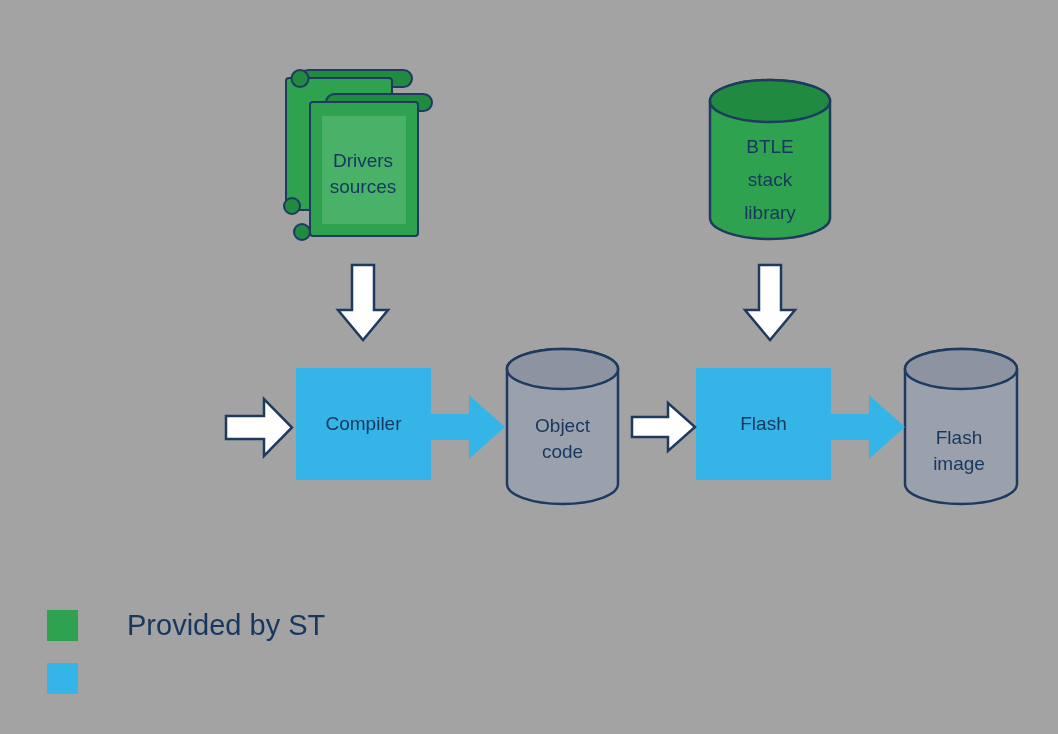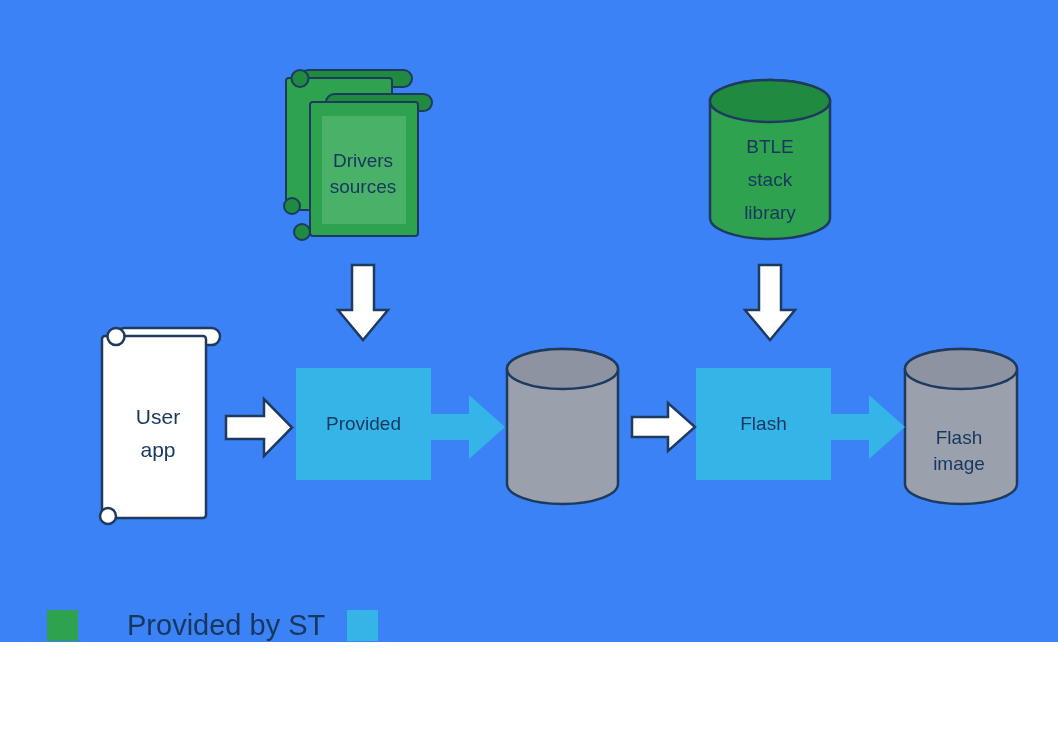--- a/index.html
+++ b/index.html
@@ -8,30 +8,30 @@
     --st-green-dark:#1f8a40;
     --st-green-light:#6cc487;
     --third-party-blue:#35b4e8;
     --neutral-gray:#9aa1ad;
     --neutral-gray-dark:#8d93a0;
     --outline-navy:#1e3a5e;
     --text-navy:#17375e;
   }
   html,body{background:#ffffff;}
   body{font-family:"Liberation Sans","DejaVu Sans",sans-serif;color:var(--text-navy);}
-  .canvas{position:relative;width:1058px;height:642px;background:#3b82f6;overflow:hidden;}
+  .canvas{position:relative;width:1058px;height:734px;background:#a3a3a3;overflow:hidden;}
   .node{position:absolute;}
   .node > svg{position:absolute;left:0;top:0;width:100%;height:100%;overflow:visible;}
   .node-label{position:absolute;text-align:center;white-space:pre-line;color:var(--text-navy);
               font-size:19px;line-height:26px;}
   .process{background:var(--third-party-blue);display:flex;align-items:center;justify-content:center;}
   .process-label{color:var(--text-navy);font-size:19px;white-space:pre-line;}
   .arrow{position:absolute;}
   .arrow svg{display:block;width:100%;height:100%;overflow:visible;}
-  .legend{position:absolute;left:47px;top:610px;display:flex;flex-direction:row;gap:22px;}
+  .legend{position:absolute;left:47px;top:610px;display:flex;flex-direction:column;gap:22px;}
   .legend-row{display:flex;align-items:center;gap:49px;}
   .swatch{width:31px;height:31px;flex:0 0 auto;}
   .swatch-st{background:var(--st-green);}
   .swatch-third{background:var(--third-party-blue);}
   .legend-label{font-size:29px;line-height:31px;color:var(--text-navy);}
 </style>
 </head>
 <body>
 
 <div class="canvas">
@@ -58,42 +58,32 @@
   <div class="node" style="left:705px;top:78px;width:130px;height:163px;">
     <svg viewBox="0 0 130 163" aria-hidden="true">
       <path d="M5,23 A60,21 0 0 1 125,23 L125,140 A60,21 0 0 1 5,140 Z" fill="var(--st-green)" stroke="var(--outline-navy)" stroke-width="2.5"></path>
       <ellipse cx="65" cy="23" rx="60" ry="21" fill="var(--st-green-dark)" stroke="var(--outline-navy)" stroke-width="2.5"></ellipse>
     </svg>
     <div class="node-label" style="left:0;right:0;top:52px;line-height:33px;">BTLE
 stack
 library</div>
   </div>
 
-  <div class="node" style="left:98px;top:320px;width:126px;height:208px;">
-    <svg viewBox="0 0 126 208" aria-hidden="true">
-      <g stroke="var(--outline-navy)" stroke-width="2.5" fill="#ffffff">
-        <rect x="18" y="8" width="104" height="17" rx="8.5"></rect>
-        <rect x="4" y="16" width="104" height="182" rx="3"></rect>
-        <circle cx="18" cy="16.5" r="8.5"></circle>
-        <circle cx="10" cy="196" r="8"></circle>
-      </g>
-    </svg>
-    <div class="node-label" style="left:0;right:6px;top:80px;font-size:21px;line-height:33px;">User
-app</div>
-  </div>
 
   <div class="node process" style="left:296px;top:368px;width:135px;height:112px;">
-    <span class="process-label">Provided</span>
+    <span class="process-label">Compiler</span>
   </div>
 
   <div class="node" style="left:504px;top:347px;width:117px;height:159px;">
     <svg viewBox="0 0 117 159" aria-hidden="true">
       <path d="M3,22 A55.5,20 0 0 1 114,22 L114,137 A55.5,20 0 0 1 3,137 Z" fill="var(--neutral-gray)" stroke="var(--outline-navy)" stroke-width="2.5"></path>
       <ellipse cx="58.5" cy="22" rx="55.5" ry="20" fill="var(--neutral-gray-dark)" stroke="var(--outline-navy)" stroke-width="2.5"></ellipse>
     </svg>
+    <div class="node-label" style="left:0;right:0;top:66px;">Object
+code</div>
   </div>
 
   <div class="node process" style="left:696px;top:368px;width:135px;height:112px;">
     <span class="process-label">Flash</span>
   </div>
 
   <div class="node" style="left:901px;top:347px;width:120px;height:159px;">
     <svg viewBox="0 0 120 159" aria-hidden="true">
       <path d="M4,22 A56,20 0 0 1 116,22 L116,137 A56,20 0 0 1 4,137 Z" fill="var(--neutral-gray)" stroke="var(--outline-navy)" stroke-width="2.5"></path>
       <ellipse cx="60" cy="22" rx="56" ry="20" fill="var(--neutral-gray-dark)" stroke="var(--outline-navy)" stroke-width="2.5"></ellipse>

